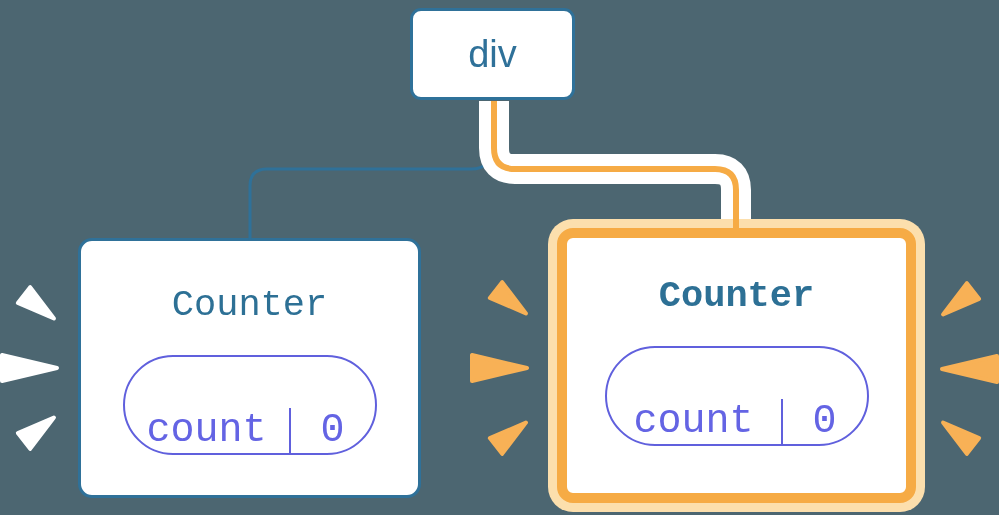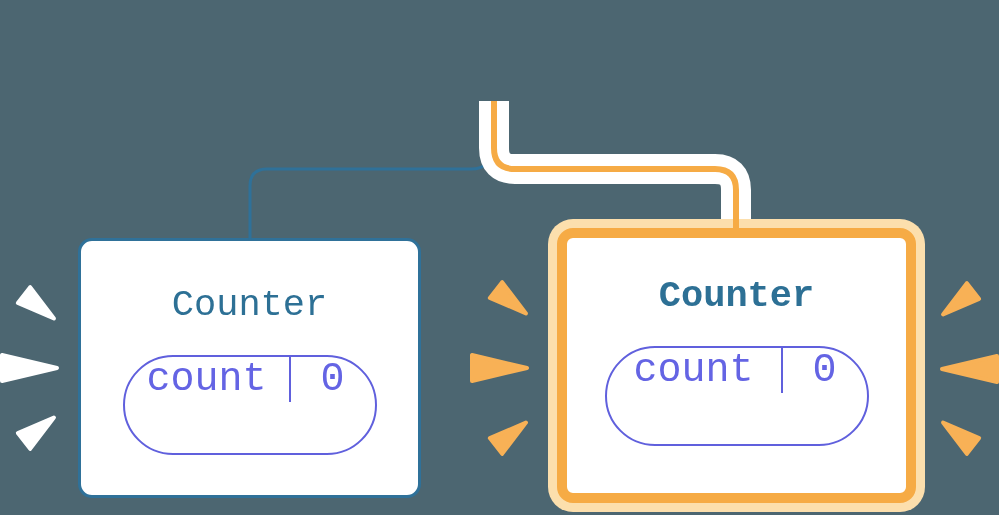--- a/index.html
+++ b/index.html
@@ -34,21 +34,21 @@
     border:10px solid var(--orange); border-radius:16px;
     box-shadow:0 0 0 9px var(--orangelight);
   }
   .counter-title {
     margin-top:42px; font-size:37px; line-height:44px;
     font-weight:500; color:var(--text);
   }
   .counter-right .counter-title { font-weight:700; margin-top:36px; }
   .pill {
     margin-top:28px; height:100px; border:2px solid var(--purple);
-    border-radius:50px; display:flex; align-items:flex-start;
+    border-radius:50px; display:flex; align-items:flex-end;
     color:var(--purpletext); font-size:40px; background:var(--white);
   }
   .counter-left  .pill { width:254px; }
   .counter-right .pill { width:264px; }
   .pill-name {
     flex:1; display:flex; align-items:center; justify-content:center;
   }
   .pill-value {
     width:86px; border-left:2px solid var(--purple);
     display:flex; align-items:center; justify-content:center;
@@ -62,20 +62,23 @@
   .edge-casing { fill:none; stroke:var(--white);  stroke-width:30; }
   .edge-orange { fill:none; stroke:var(--orange); stroke-width:6; }
   .wedge-white  { fill:var(--white);       stroke:var(--white);       stroke-width:4; stroke-linejoin:round; }
   .wedge-orange { fill:var(--orangewedge); stroke:var(--orangewedge); stroke-width:4; stroke-linejoin:round; }
 </style>
 </head>
 <body>
 
 <div class="stage">
 
+  <div class="node node-root">
+    <span>div</span>
+  </div>
 
   <div class="node counter counter-left">
     <div class="counter-title">Counter</div>
     <div class="pill">
       <span class="pill-name">count</span>
       <span class="pill-value">0</span>
     </div>
   </div>
 
   <div class="node counter counter-right">

